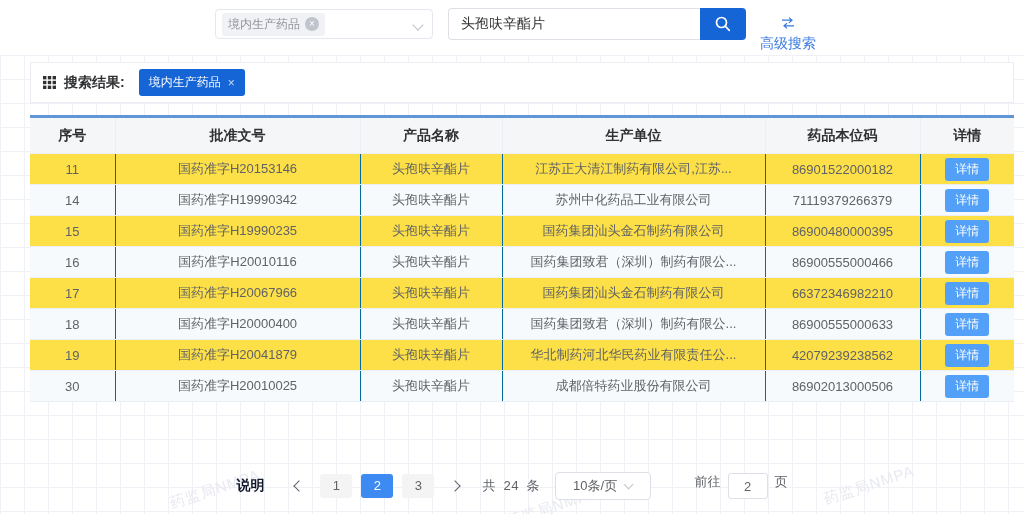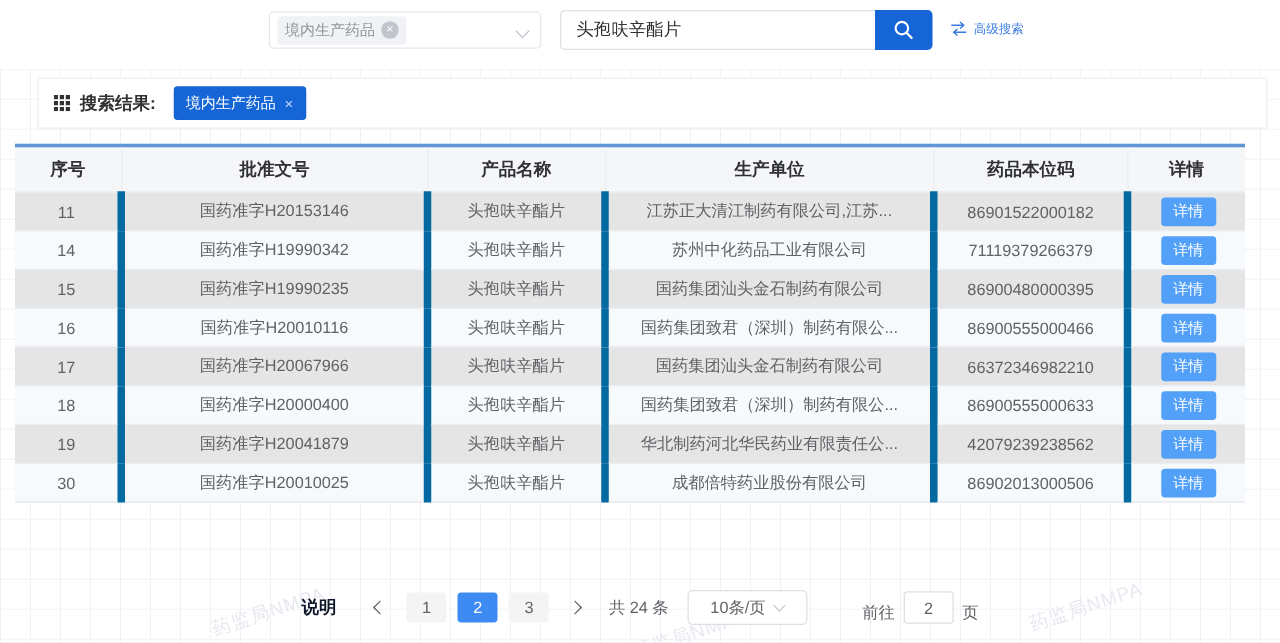--- a/index.html
+++ b/index.html
@@ -46,48 +46,48 @@
     padding:0 12px;font-size:14px;color:#303133;outline:none;
     font-family:"Liberation Sans","DejaVu Sans",sans-serif;
   }
   .search-btn{
     position:absolute;left:700px;top:8px;width:46px;height:32px;border:none;
     border-radius:0 4px 4px 0;display:flex;align-items:center;justify-content:center;
     cursor:pointer;
   }
   .advanced{
     position:absolute;left:760px;top:16px;display:flex;align-items:center;gap:5px;
-    font-size:10px;cursor:pointer;
+    font-size:14px;cursor:pointer;flex-direction:column;
   }
   
   .results{
     position:absolute;left:30px;top:62px;width:984px;height:41px;box-sizing:border-box;
     background:#fff;border:1px solid #ebedf2;display:flex;align-items:center;
     padding:0 12px;gap:8px;
   }
   .results-label{font-size:14px;font-weight:bold;color:#303133;}
   .filter-tag{
     color:#fff;font-size:12px;border-radius:3px;padding:5px 10px;
     display:flex;align-items:center;gap:7px;margin-left:6px;
   }
   .filter-tag .x{opacity:.75;font-size:12px;cursor:pointer;}
   
   .tablewrap{
-    position:absolute;left:12px;top:115px;width:984px;background:#e5e5e5;
+    position:absolute;left:30px;top:115px;width:984px;background:#fde047;
     border-top:3px solid #5e96d6;
   }
   table{width:100%;border-collapse:collapse;table-layout:fixed;}
   th{
     background:#f5f6f8;color:#303133;font-size:14px;font-weight:bold;height:33px;
     border-bottom:1px solid #ebeef5;border-right:1px solid #ebeef5;text-align:center;
   }
   th:last-child{border-right:none;}
   td{
     height:30px;font-size:13px;color:#606266;text-align:center;
-    border-bottom:1px solid #ebeef5;border-right:6px solid #0369a1;
+    border-bottom:1px solid #ebeef5;border-right:1px solid #0369a1;
     white-space:nowrap;overflow:hidden;padding:0 4px;
   }
   td:last-child{border-right:none;}
   tbody tr:nth-child(even) td{background:#f7fafd;}
   .detail-btn{
     background:#52a0f7;color:#fff;border:none;border-radius:3px;font-size:12px;
     padding:3px 10px;cursor:pointer;font-family:inherit;
   }
   
   .pager{
@@ -99,28 +99,28 @@
     width:24px;height:24px;display:flex;align-items:center;justify-content:center;cursor:pointer;
   }
   .chev{width:7px;height:7px;border-left:1.6px solid #606266;border-bottom:1.6px solid #606266;}
   .chev.left{transform:rotate(45deg);}
   .chev.right{transform:rotate(-135deg);}
   .pg-btn{
     min-width:24px;height:24px;line-height:24px;text-align:center;border-radius:3px;
     background:#f4f4f5;color:#606266;font-size:13px;cursor:pointer;padding:0 4px;
   }
   .pg-btn.active{color:#fff;}
-  .total{margin:0 6px;}
+  .total{margin:0 6px;font-family:Liberation Mono, monospace;}
   .size-select{
     width:96px;height:28px;box-sizing:border-box;border:1px solid #dcdfe6;border-radius:4px;
     background:#fff;display:flex;align-items:center;justify-content:center;gap:8px;
     cursor:pointer;margin-right:18px;
   }
   .size-chev{width:6px;height:6px;border-right:1.4px solid #c0c4cc;border-bottom:1.4px solid #c0c4cc;transform:rotate(45deg);margin-top:-3px;}
-  .goto{display:flex;align-items:flex-end;gap:7px;margin-left:17px;}
+  .goto{display:flex;align-items:flex-start;gap:7px;margin-left:17px;}
   .goto-input{
     width:40px;height:26px;box-sizing:border-box;border:1px solid #dcdfe6;border-radius:3px;
     text-align:center;font-size:13px;color:#606266;outline:none;
     font-family:"Liberation Sans","DejaVu Sans",sans-serif;
   }
 </style>
 </head>
 <body>
 
 <div class="grid-bg"></div>

